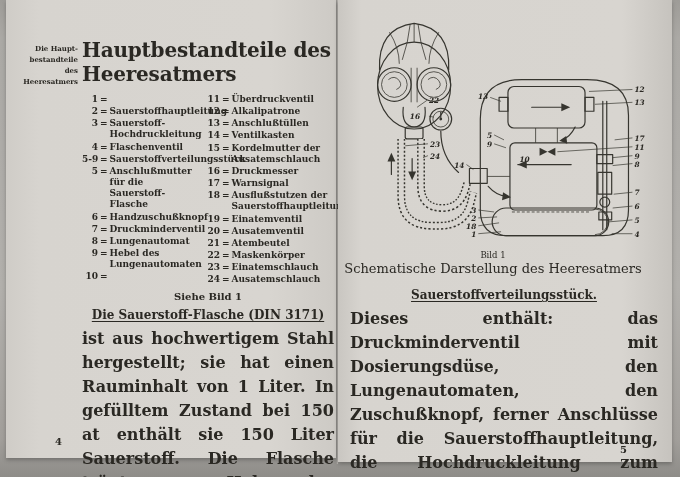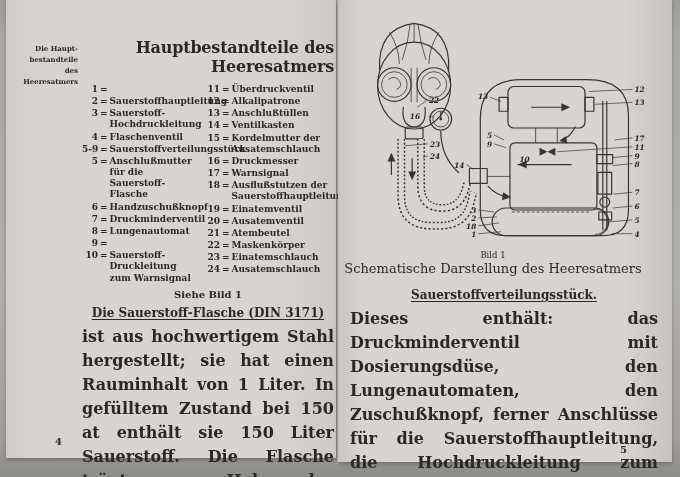--- a/index.html
+++ b/index.html
@@ -20,21 +20,21 @@
     background:linear-gradient(90deg,#c9c6c1 0%,#d7d4cf 7%,#d8d5d0 85%,#c6c3be 100%);
     box-shadow:0 2px 4px rgba(0,0,0,.25);
   }
   .gutter{position:absolute;left:336px;top:0;width:2px;height:464px;
     background:linear-gradient(90deg,#8f8d89,#c2bfba);}
   .margin-note{
     position:absolute;left:8px;top:44px;width:64px;
     font-size:7px;font-weight:bold;text-align:right;line-height:1.55;
   }
   .left-body{position:absolute;left:76px;top:38px;width:252px;}
-  .parts-title{font-size:16px;font-weight:bold;text-align:right;letter-spacing:-.2px;margin:0 0 8px 0;}
+  .parts-title{font-size:20px;font-weight:bold;text-align:left;letter-spacing:-.2px;margin:0 0 8px 0;}
   .parts-cols{display:flex;gap:4px;font-size:9px;font-weight:bold;line-height:1.24;}
   .col-a{width:118px;}
   .col-b{width:130px;}
   .row{display:flex;margin-bottom:1px;}
   .row .num{min-width:16px;text-align:right;white-space:nowrap;}
   .row .eq{padding:0 2px;}
   .row .lbl{flex:1;}
   .see-note{text-align:center;font-size:10px;font-weight:bold;margin:4px 0 6px 0;}
   .sec-heading{font-size:12px;font-weight:bold;text-align:center;margin:0 0 5px 0;
     text-decoration:underline;text-underline-offset:2px;}
@@ -115,25 +115,25 @@
               <span class="lbl">Druckminderventil</span>
             </div>
           <div class="row">
               <span class="num">8</span>
               <span class="eq">=</span>
               <span class="lbl">Lungenautomat</span>
             </div>
           <div class="row">
               <span class="num">9</span>
               <span class="eq">=</span>
+              <span class="lbl">Hebel des Lungenautomaten</span>
             </div>
           <div class="row">
               <span class="num">10</span>
               <span class="eq">=</span>
-              <span class="lbl">Sauerstoff-Druckleitung zum Warnsignal</span>
             </div>
         </div>
         <div class="col-b">
           <div class="row">
               <span class="num">11</span>
               <span class="eq">=</span>
               <span class="lbl">Überdruckventil</span>
             </div>
           <div class="row">
               <span class="num">12</span>

